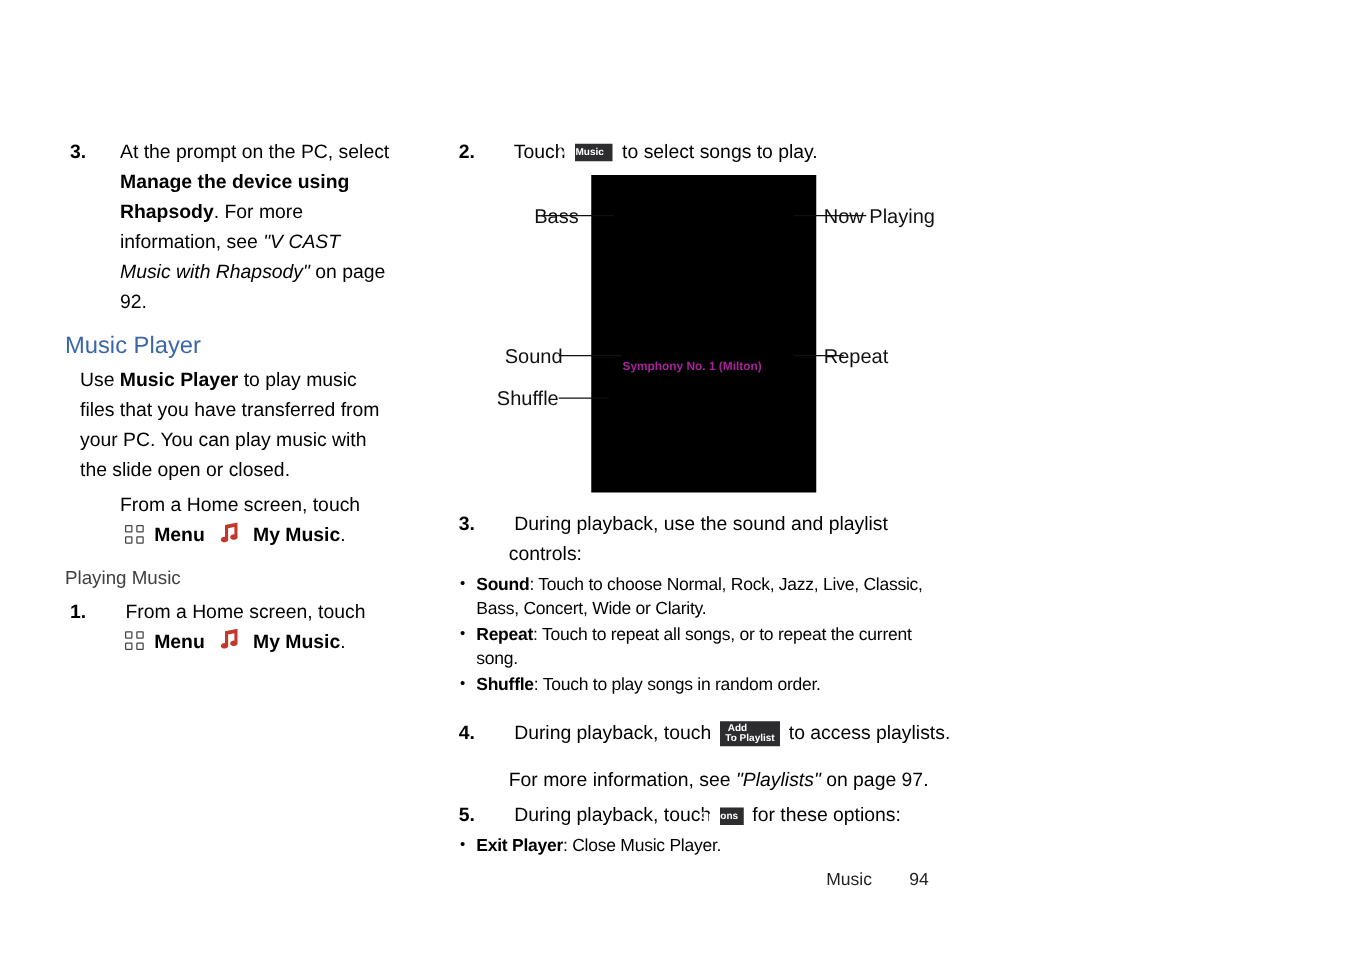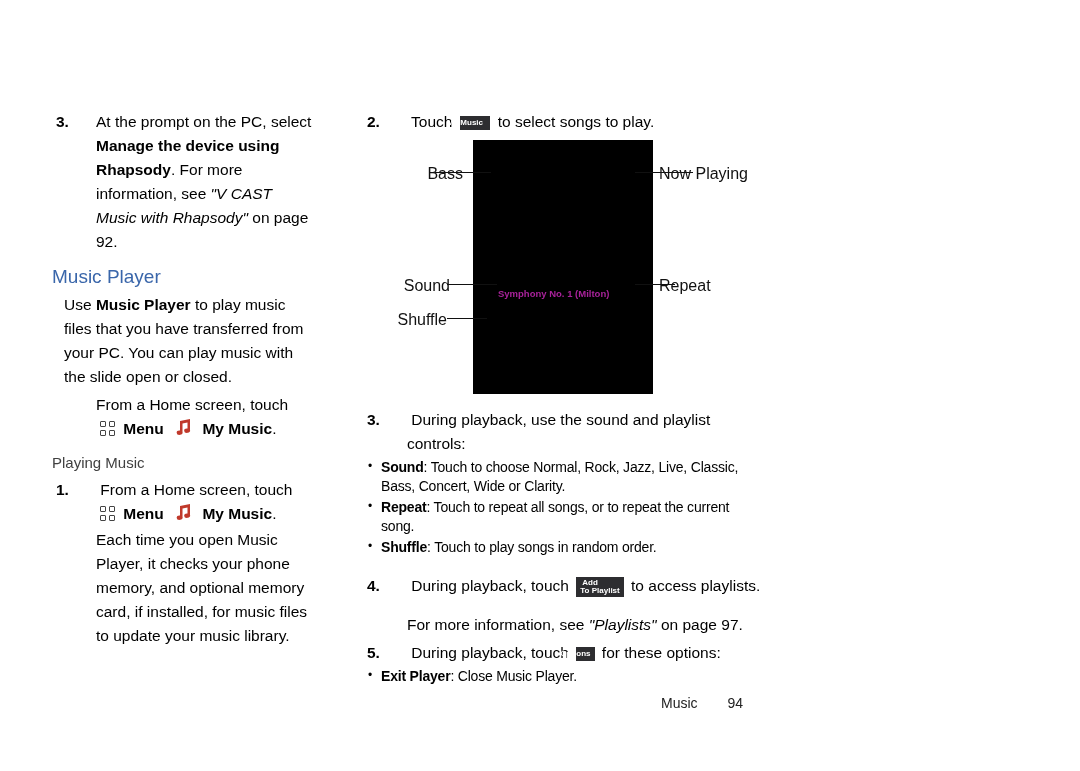--- a/index.html
+++ b/index.html
@@ -221,21 +221,20 @@
 
       <h3 class="h-sub">Playing Music</h3>
 
       <p class="first-indent" style="margin:4px 0 0 0;">
         <span class="num">1.</span><span> From a Home screen, touch </span><span class="menu-icon"><span class="g1"></span><span class="g2"></span><span class="g3"></span><span class="g4"></span></span> <b>Menu</b>
         <span class="music-icon"><svg width="20" height="18" viewBox="0 0 20 18">
               <path d="M6 2 L16 0 L16 11 A3 2.2 0 1 1 13.5 9.5 L13.5 3.5 L8.5 4.5 L8.5 13 A3 2.2 0 1 1 6 11.5 Z" fill="#c0392b"></path>
             </svg></span>
         <b>My Music</b><span>.</span>
       </p>
-      <p class="indent-block" style="margin:2px 0 0 0;">Each time you open Music Player, it checks your phone memory, and optional memory card, if installed, for music files to update your music library.</p>
     </div>
 
     <div class="col-right">
       <p class="first-indent" style="margin:0;">
         <span class="num">2.</span><span> Touch </span><span class="chip">My Music</span><span> to select songs to play.</span>
       </p>
 
       <div class="phone">
         <div class="screen"></div>
         <div class="song-title">Symphony No. 1 (Milton)</div>

